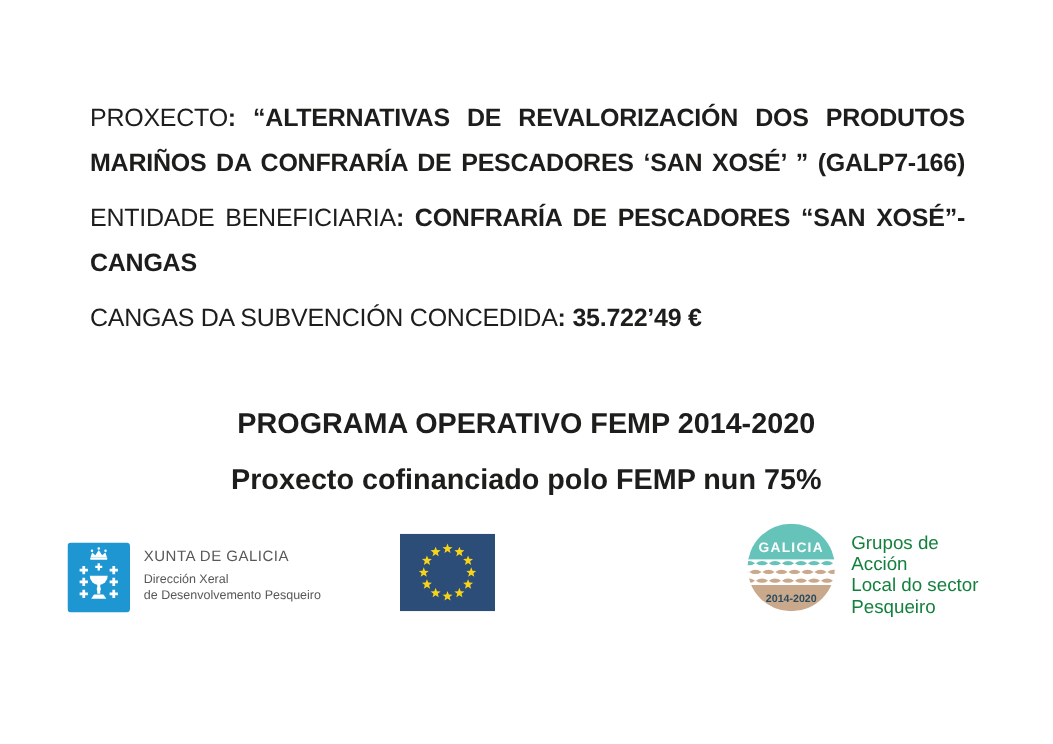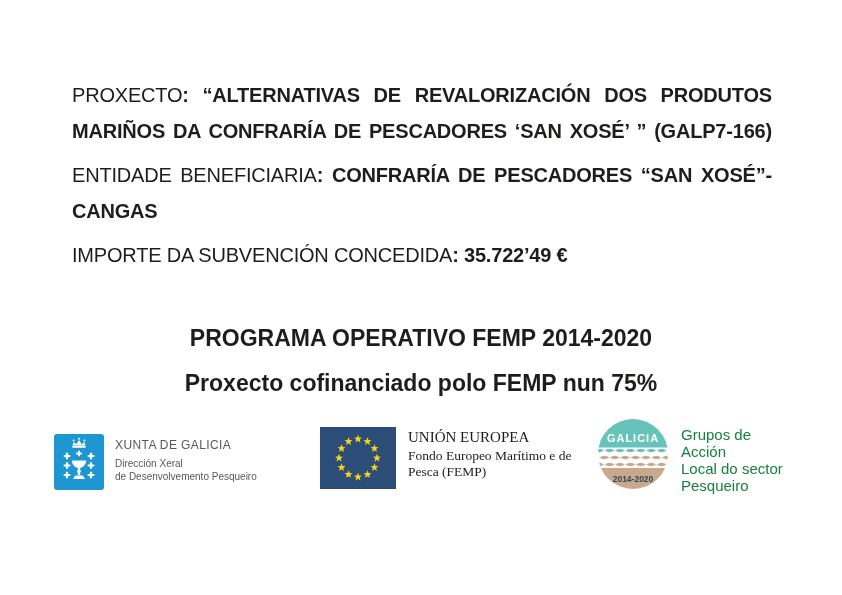--- a/index.html
+++ b/index.html
@@ -34,21 +34,21 @@
   .galp-text{position:absolute;left:681px;top:426px;color:#15803d;font-size:15px;line-height:17px;font-weight:500;}
 </style>
 </head>
 <body>
 
 <div class="canvas">
 
   <div class="main-text">
     <p class="para both-justify"><span class="lbl">PROXECTO</span><span class="bld">: </span><span class="bld">“ALTERNATIVAS DE REVALORIZACIÓN DOS PRODUTOS MARIÑOS DA CONFRARÍA DE PESCADORES ‘SAN XOSÉ’ ” (GALP7-166)</span></p>
     <p class="para"><span class="lbl">ENTIDADE BENEFICIARIA</span><span class="bld">: </span><span class="bld">CONFRARÍA DE PESCADORES “SAN XOSÉ”- CANGAS</span></p>
-    <p class="para"><span class="lbl">IMPORTE DA SUBVENCIÓN CONCEDIDA</span><span class="bld">: </span><span class="bld">35.722’49 €</span></p>
+    <p class="para"><span class="lbl">CANGAS DA SUBVENCIÓN CONCEDIDA</span><span class="bld">: </span><span class="bld">35.722’49 €</span></p>
   </div>
 
   <div class="center-block">
     <p class="center-h1">PROGRAMA OPERATIVO FEMP 2014-2020</p>
     <p class="center-h2">Proxecto cofinanciado polo FEMP nun 75%</p>
   </div>
 
   <svg class="xunta-emblem" viewBox="0 0 50 56">
     <defs>
       <path id="xc" d="M-1.1,-3.3 h2.2 v2.2 h2.2 v2.2 h-2.2 v2.2 h-2.2 v-2.2 h-2.2 v-2.2 h2.2 z"></path>
@@ -92,25 +92,20 @@
       <use href="#star" transform="translate(54.45,40.5)"></use>
       <use href="#star" transform="translate(47.5,47.45)"></use>
       <use href="#star" transform="translate(38,50)"></use>
       <use href="#star" transform="translate(28.5,47.45)"></use>
       <use href="#star" transform="translate(21.55,40.5)"></use>
       <use href="#star" transform="translate(19,31)"></use>
       <use href="#star" transform="translate(21.55,21.5)"></use>
       <use href="#star" transform="translate(28.5,14.55)"></use>
     </g>
   </svg>
-  <div class="eu-text">
-    <div class="eu-title">UNIÓN EUROPEA</div>
-    <div class="eu-line">Fondo Europeo Marítimo e de</div>
-    <div class="eu-line">Pesca (FEMP)</div>
-  </div>
 
   <svg class="galp-seal" viewBox="0 0 70 70">
     <defs>
       <clipPath id="gclip">
           <circle cx="35" cy="35" r="35"></circle>
         </clipPath>
       <path id="lens" d="M-4.9,0 Q0,-3.5 4.9,0 Q0,3.5 -4.9,0 Z"></path>
     </defs>
     <g clip-path="url(#gclip)">
       <circle cx="35" cy="35" r="35" fill="#ffffff"></circle>

